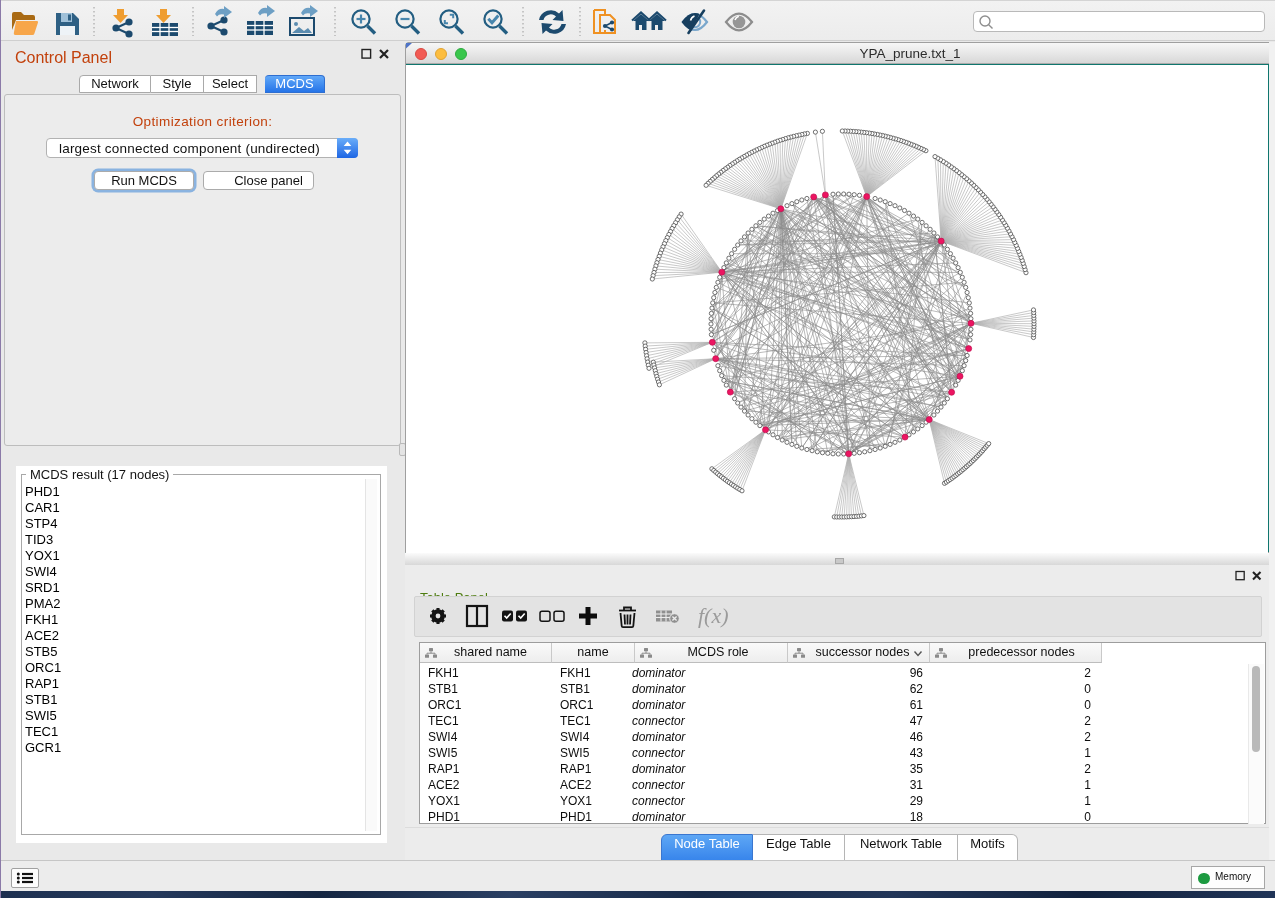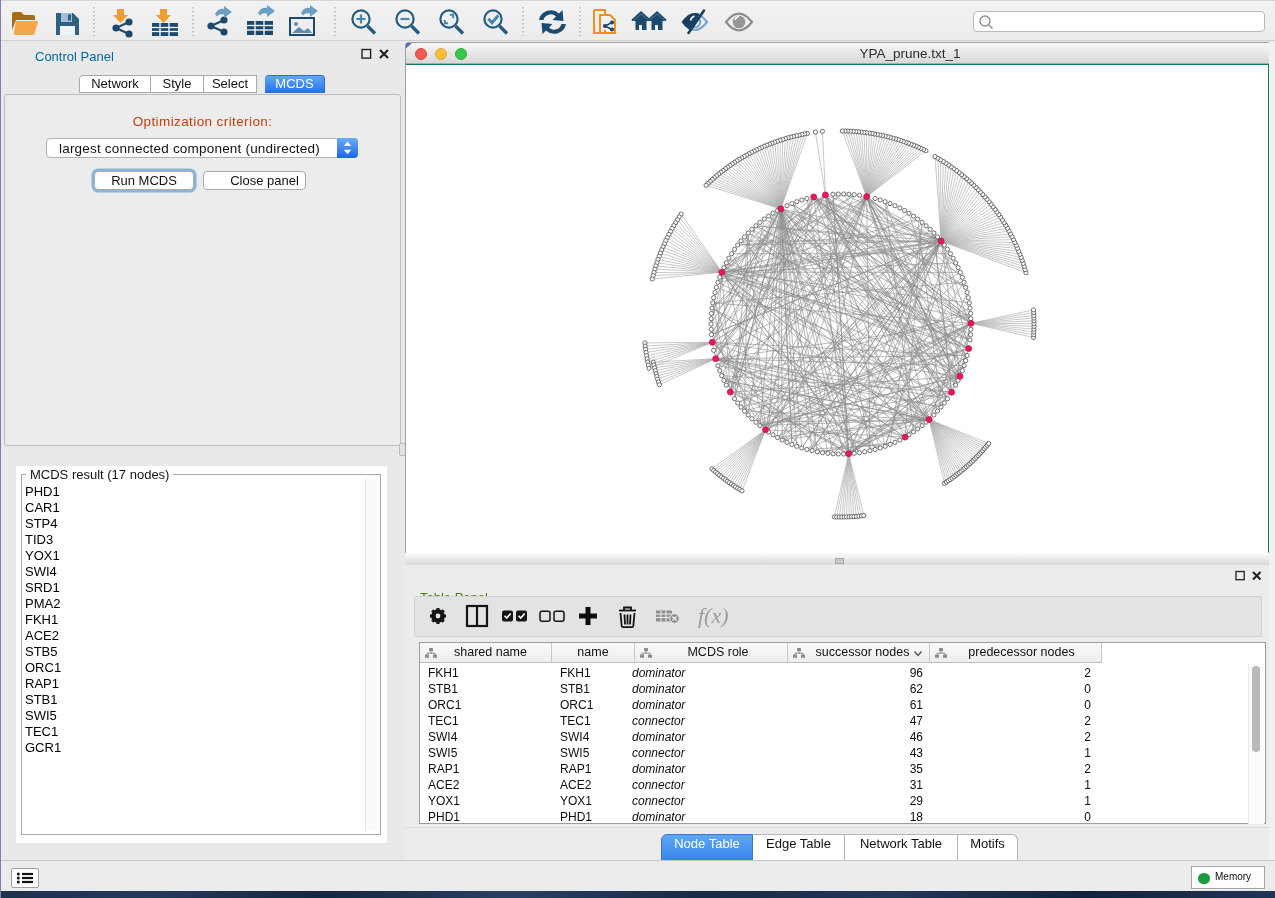--- a/index.html
+++ b/index.html
@@ -8,21 +8,21 @@
 #rightstrip { position:absolute; left:1269px; top:42px; width:6px; height:818px; background:#f1f1f1; z-index:5; }
 
 #toolbar { position:absolute; left:0; top:0; width:1275px; height:41px;
   background:linear-gradient(#f2f2f2,#ececec); border-top:1px solid #d4d4d4;
   border-bottom:1px solid #cfcfcf; }
 #toolbar svg { position:absolute; top:0; left:0; }
 #searchbox { position:absolute; left:973px; top:10px; width:292px; height:21px;
   background:#fff; border:1px solid #b9b9b9; border-radius:4px; }
 
 #cp { position:absolute; left:0; top:42px; width:405px; height:818px; background:#e9e9e9; }
-#cp-title { position:absolute; left:15px; top:7px; font-size:13px; color:#0369a1;margin-left:20px; }
+#cp-title { position:absolute; left:15px; top:7px; font-size:16px; color:#c2410c; }
 .winbtns { position:absolute; top:8px; font-size:11px; color:#222; }
 #cp-tabs { position:absolute; left:79px; top:33px; height:18px; display:flex; font-size:13px; }
 #cp-tabs .tab { background:#fff; border:1px solid #a9a9a9; border-left:none;
   line-height:16px; color:#111; text-align:center; }
 #cp-tabs .tab:first-child { border-left:1px solid #a9a9a9; border-radius:4px 0 0 0; }
 #cp-tabs .tab.sel { background:linear-gradient(#61a8f8,#2574e8); color:#fff;
   border-color:#2e6ed0; border-radius:4px 4px 0 0; margin-left:8px; }
 #cp-content { position:absolute; left:4px; top:52px; width:397px; height:352px;
   background:#ececec; border:1px solid #bdbdbd; border-radius:3px; }
 #opt-label { position:absolute; left:0; top:19px; width:100%; text-align:center;
@@ -30,21 +30,21 @@
 #combo { position:absolute; left:41px; top:43px; width:312px; height:20px; background:#fff;
   border:1px solid #b2b2b2; border-radius:4px; font-size:13.5px; letter-spacing:0.2px; color:#111; }
 #combo .ct { position:absolute; left:12px; top:2px; }
 #combo .cbtn { position:absolute; right:-1px; top:-1px; width:21px; height:20px;
   border-radius:0 4px 4px 0; background:linear-gradient(#6aadf9,#1e66e4); }
 #combo .cbtn svg { position:absolute; left:0; top:0; }
 .btn { position:absolute; height:19px; background:#fff; border:1px solid #ababab;
   border-radius:4px; font-size:13px; color:#111; text-align:center; }
 #runbtn { left:89px; top:76px; width:100px; line-height:17px;
   box-shadow:0 0 0 2.5px rgba(106,160,220,.75); }
-#closebtn { left:198px; top:76px; width:103px; line-height:17px;padding-left:20px; }
+#closebtn { left:198px; top:76px; width:111px; line-height:17px;padding-left:20px; }
 #result-wrap { position:absolute; left:16px; top:424px; width:371px; height:377px; background:#fff; }
 #groupbox { position:absolute; left:5px; top:8px; width:360px; height:361px;
   border:1px solid #a8a8a8; }
 #gb-title { position:absolute; left:4px; top:-8px; background:#fff; padding:0 4px;
   font-size:13px; color:#141414; }
 #mlist { position:absolute; left:3px; top:9px; font-size:13px; color:#000; line-height:16px; }
 #lscroll { position:absolute; right:3px; top:4px; width:12px; height:352px; background:#fafafa;
   border-left:1px solid #e4e4e4; }
 
 #desk { position:absolute; left:405px; top:42px; width:870px; height:818px; }

